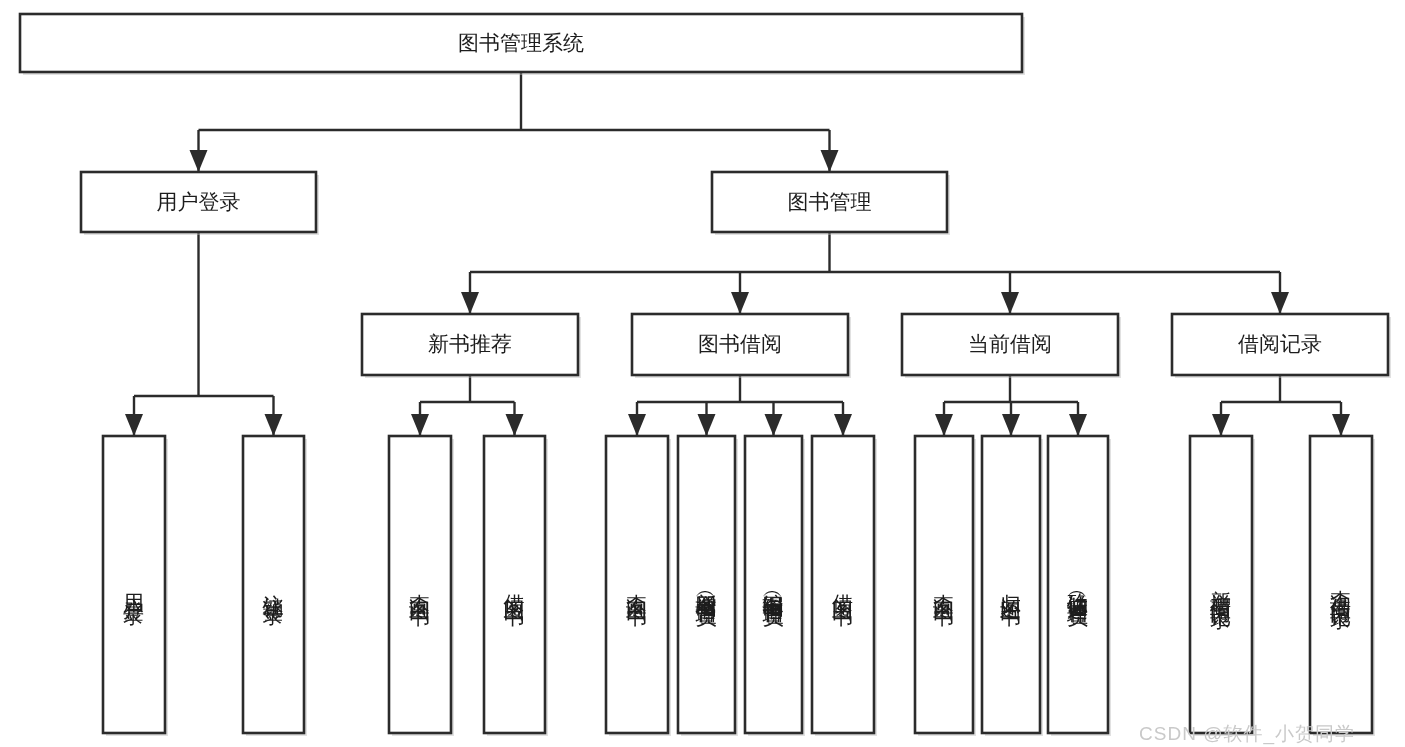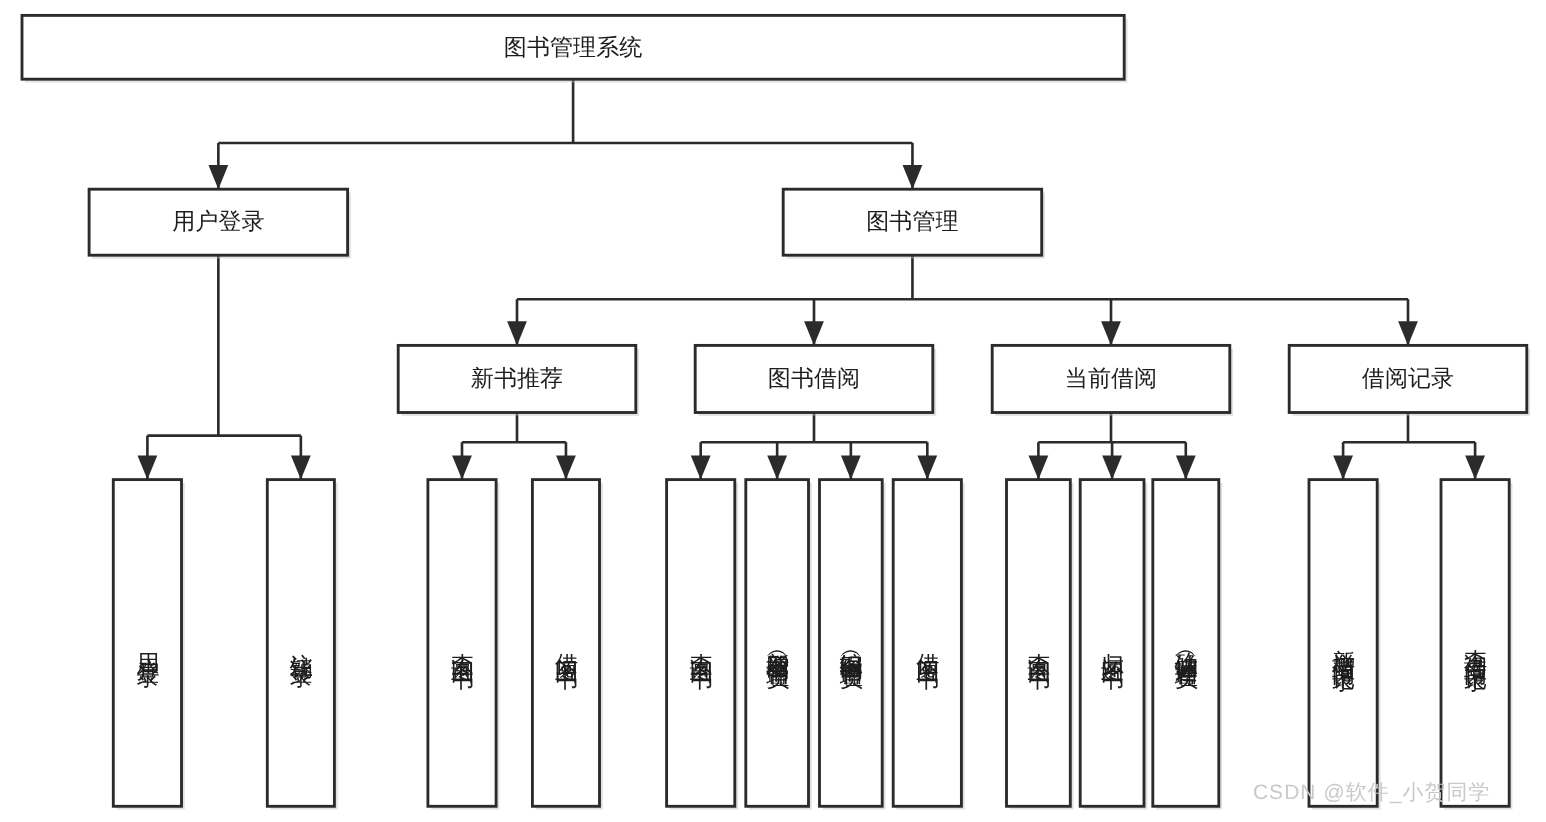--- a/index.html
+++ b/index.html
@@ -46,21 +46,21 @@
     font-size: 21px;
     color: #1d1d1d;
     letter-spacing: 3px;
     line-height: 1;
     white-space: nowrap;
     pointer-events: none;
   }
   .watermark {
     position: absolute;
     right: 10px;
-    bottom: 14px;
+    bottom: 0;
     font-family: "Liberation Sans", "DejaVu Sans", sans-serif;
     font-size: 19px;
     color: #c9c9c9;
     letter-spacing: 1px;
     white-space: nowrap;
   }
 </style>
 </head>
 <body>
 

